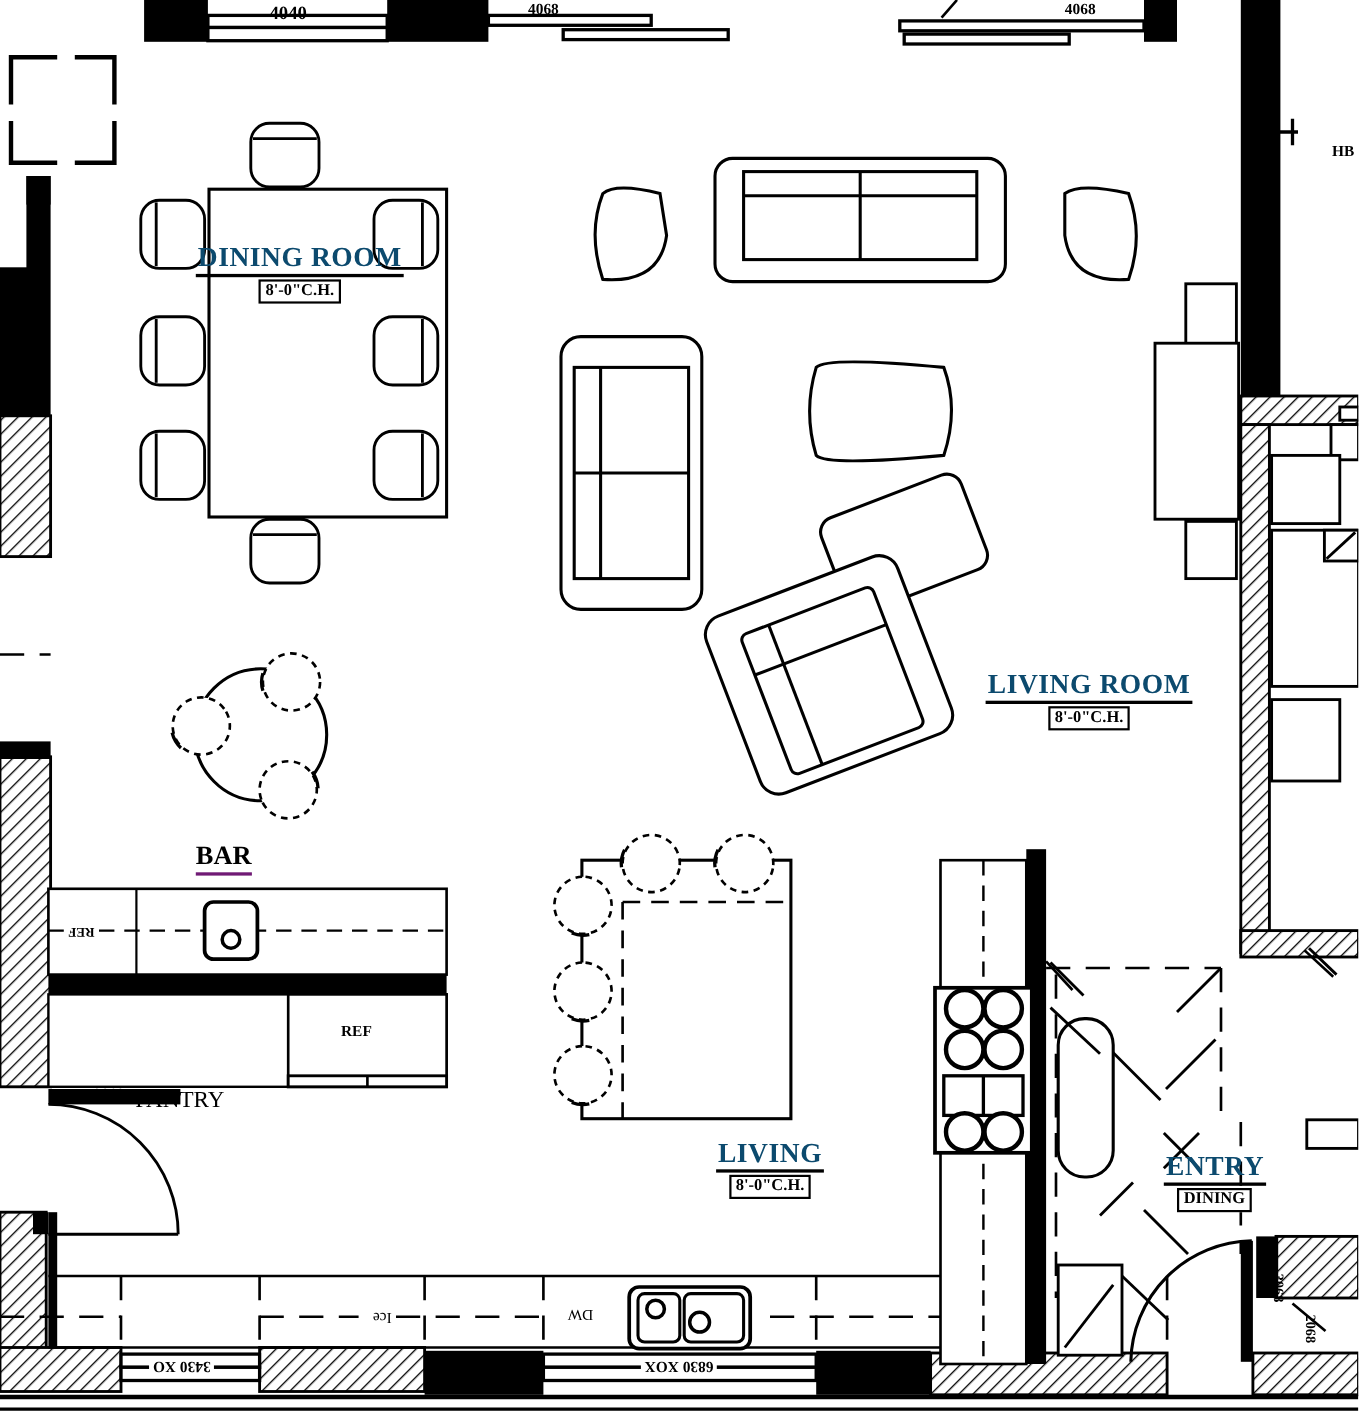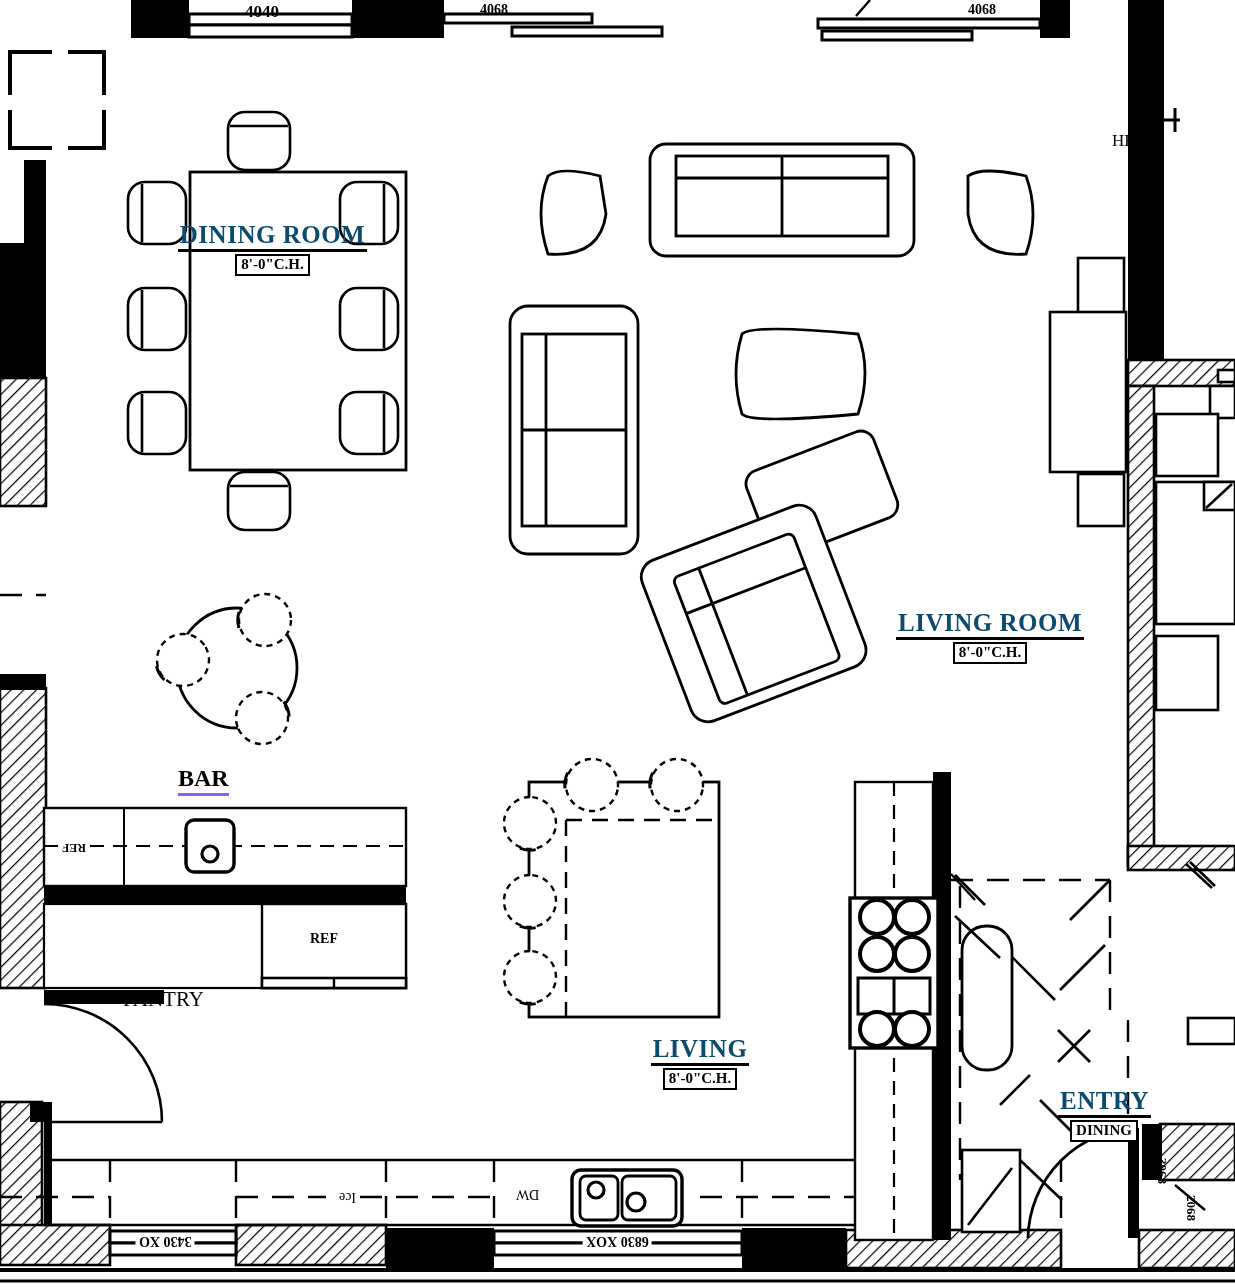--- a/index.html
+++ b/index.html
@@ -318,25 +318,25 @@
     <div class="room-name" style="font-size:25px;">LIVING ROOM</div>
     <div><span class="ch-tag" style="font-size:15px;">8'-0"C.H.</span></div>
   </div>
 
   <div class="room-label" style="left:640px; top:1036px; width:120px;">
     <div class="room-name" style="font-size:25px;">LIVING</div>
     <div><span class="ch-tag" style="font-size:15px;">8'-0"C.H.</span></div>
   </div>
 
   <div class="room-label" style="left:1058px; top:1048px; width:92px;">
-    <div class="room-name" style="font-size:25px;margin-top:40px;">ENTRY</div>
+    <div class="room-name" style="font-size:25px;">ENTRY</div>
     <div><span class="ch-tag" style="font-size:15px;">DINING</span></div>
   </div>
 
-  <div class="plain-text" style="left:178px; top:765px; font-size:24px; font-weight:700; border-bottom:3px solid #8b5cf6; padding-bottom:1px;">
+  <div class="plain-text" style="left:178px; top:765px; font-size:24px; font-weight:700; border-bottom:3px solid #701a75; padding-bottom:1px;">
     <span>BAR</span>
   </div>
   <div class="plain-text" style="left:123px; top:987px; font-size:21px;">
     <span>PANTRY</span>
   </div>
 
   <div class="plain-text" style="left:310px; top:931px; font-size:14px; font-weight:700;">
     <span>REF</span>
   </div>
   <div class="plain-text rot180" style="left:60px; top:840px; font-size:12px; font-weight:700; background:#fff; padding:0 2px;">
@@ -367,17 +367,17 @@
   <div class="plain-text rot180" style="left:583px; top:1233px; font-size:14px; font-weight:700; background:#fff; padding:0 3px;">
     <span>6830 XOX</span>
   </div>
   <div class="plain-text rot90" style="left:1149px; top:1163px; font-size:13px; font-weight:700;">
     <span>3068</span>
   </div>
   <div class="plain-text rot90" style="left:1178px; top:1200px; font-size:13px; font-weight:700;">
     <span>2068</span>
   </div>
 
-  <div class="plain-text" style="left:1112px; top:131px; font-size:17px; font-weight:400;">
+  <div class="plain-text" style="left:1211px; top:131px; font-size:14px; font-weight:700;">
     <span>HB</span>
   </div>
 
 </div>
 
 </body></html>

